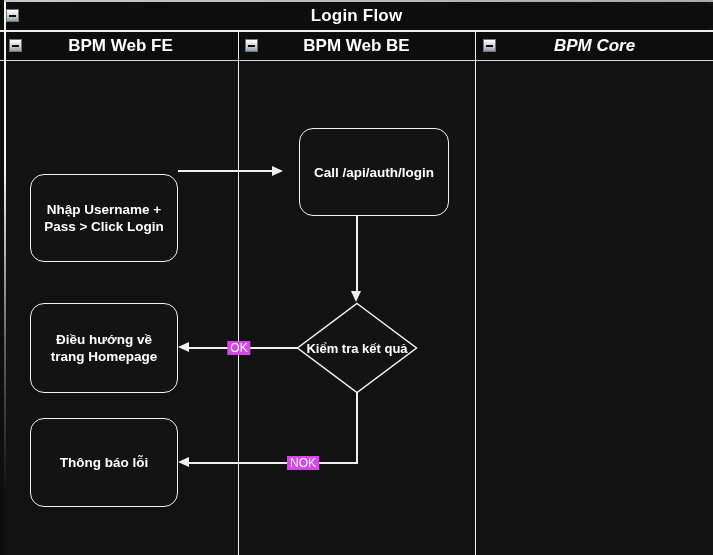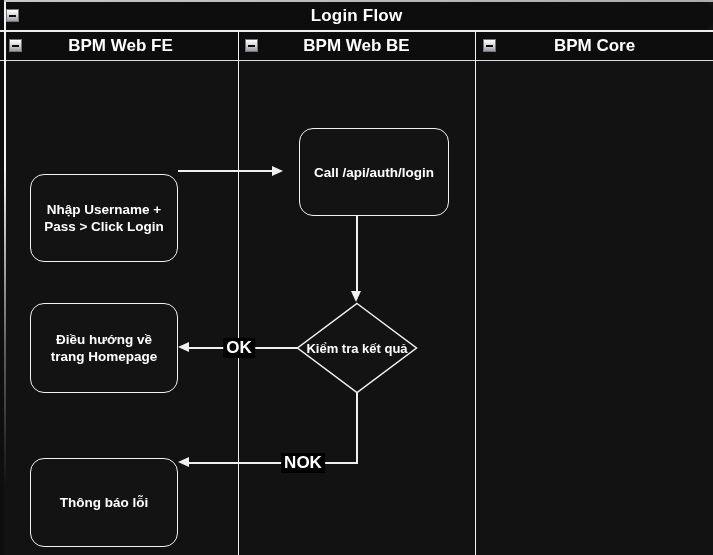--- a/index.html
+++ b/index.html
@@ -33,22 +33,22 @@
   
   .node{box-sizing:border-box;border:1.5px solid #f2f2f2;border-radius:14px;background:#131314;
     display:flex;align-items:center;justify-content:center;text-align:center;
     font-size:13.5px;font-weight:bold;line-height:17px;padding:6px 8px;z-index:2;}
   
   .edge{background:#f0f0f0;z-index:2;}
   .ah{width:0;height:0;z-index:2;}
   .ah-right{border-top:5.5px solid transparent;border-bottom:5.5px solid transparent;border-left:11px solid #f0f0f0;}
   .ah-left{border-top:5.5px solid transparent;border-bottom:5.5px solid transparent;border-right:11px solid #f0f0f0;}
   .ah-down{border-left:5.5px solid transparent;border-right:5.5px solid transparent;border-top:11px solid #f0f0f0;}
-  .edge-label{transform:translate(-50%,-50%);background:#000000;padding:0 3px;
-    font-size:17px;font-weight:bold;z-index:3;white-space:nowrap;}
+  .edge-label{transform:translate(-50%,-50%);background:#d946ef;padding:0 3px;
+    font-size:12px;font-weight:normal;z-index:3;white-space:nowrap;}
   .diamond-label{display:flex;align-items:center;justify-content:center;text-align:center;
     font-size:13px;font-weight:bold;z-index:3;}
   .diamond-svg{z-index:2;}
 </style>
 </head>
 <body>
 
 <div class="canvas">
 
   <div class="abs top-line"></div>
@@ -76,21 +76,21 @@
     <span class="minus"></span>
   </div>
 
   <div class="abs lane-label" style="left:239px;width:235px;">
     <span>BPM Web BE</span>
   </div>
   <div class="abs collapse-btn" style="left:245px;top:39px;">
     <span class="minus"></span>
   </div>
 
-  <div class="abs lane-label" style="left:476px;width:237px;">
+  <div class="abs lane-label" style="left:476px;width:237px;font-style:italic;">
     <span>BPM Core</span>
   </div>
   <div class="abs collapse-btn" style="left:483px;top:39px;">
     <span class="minus"></span>
   </div>
 
   <div class="abs edge" style="left:178px;top:170px;width:95px;height:1.5px;"></div>
   <div class="abs ah ah-right" style="left:272px;top:165.5px;"></div>
 
   <div class="abs edge" style="left:356px;top:216px;width:1.5px;height:76px;"></div>
@@ -117,17 +117,17 @@
     <polygon points="61,1.5 120.5,46 61,90.5 1.5,46" fill="#131314" stroke="#f2f2f2" stroke-width="1.5"></polygon>
   </svg>
   <div class="abs diamond-label" style="left:299px;top:303px;width:116px;height:90px;">
     <span>Kiểm tra kết quả</span>
   </div>
 
   <div class="abs node" style="left:30px;top:303px;width:148px;height:90px;">
     <span>Điều hướng về trang Homepage</span>
   </div>
 
-  <div class="abs node" style="left:30px;top:418px;width:148px;height:89px;margin-top:40px;">
+  <div class="abs node" style="left:30px;top:418px;width:148px;height:89px;">
     <span>Thông báo lỗi</span>
   </div>
 
 </div>
 
 </body></html>

